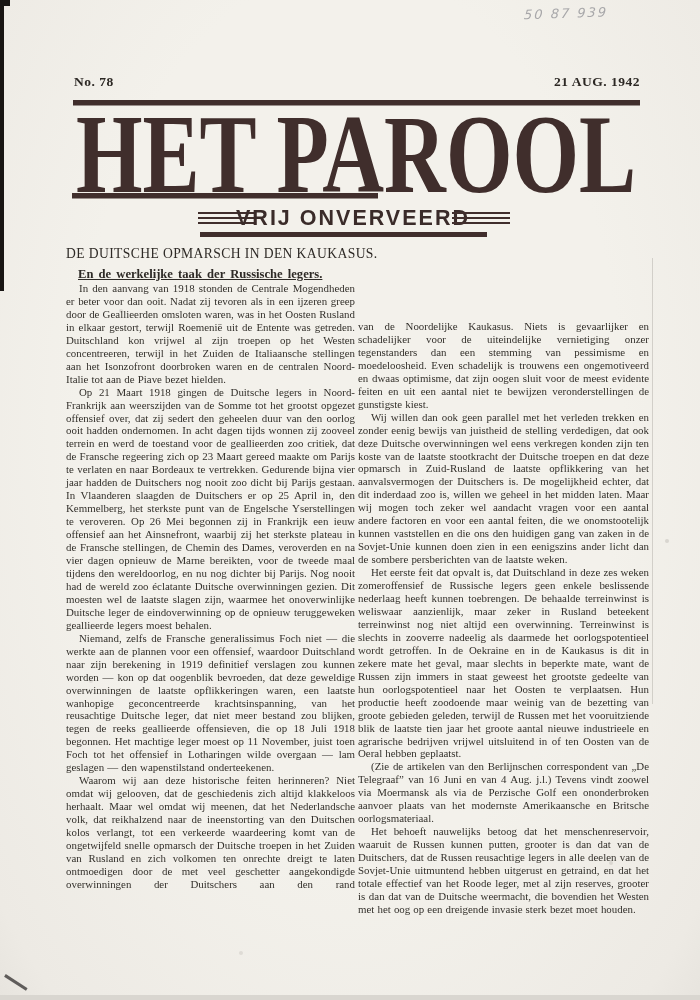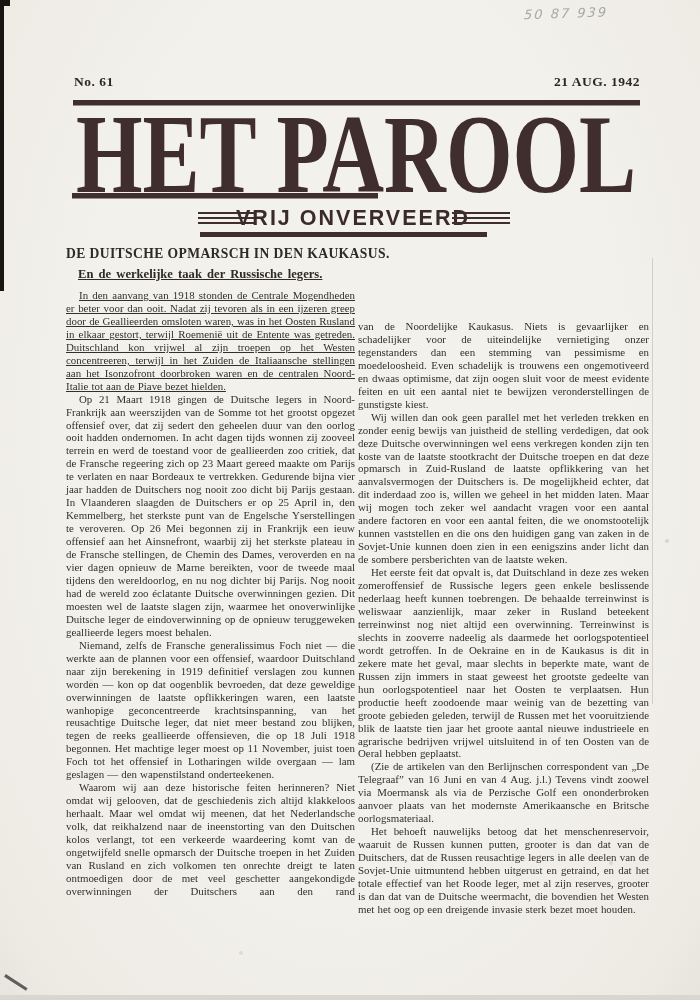--- a/index.html
+++ b/index.html
@@ -38,51 +38,51 @@
   }
   .masthead .tagline{
     font-family:"Liberation Sans",sans-serif;font-weight:bold;font-size:21.5px;
     letter-spacing:2px;fill:#3a2b29;text-anchor:middle;
   }
   
   .col{position:absolute;text-align:justify;}
   .col-left{left:66px;top:246px;width:289px;}
   .col-right{left:358px;top:288px;width:291px;}
   .col h1{
-    margin:0;font-size:13.6px;font-weight:bold;letter-spacing:.4px;
+    margin:0;font-size:13.6px;font-weight:normal;letter-spacing:.4px;
     color:#2e2a26;white-space:nowrap;text-align:left;
   }
   .col h2{
     margin:5px 0 0 12px;font-size:12.6px;font-weight:bold;word-spacing:2px;
     color:#2e2a26;text-align:left;text-decoration:underline;
   }
   .col p{
     margin:0;font-size:10.9px;line-height:12.95px;word-spacing:.4px;
     text-indent:13px;color:#33302b;
   }
-  .col-left p:first-of-type{margin-top:7px;text-decoration:underline;}
+  .col-left p:first-of-type{}
   .col p.continues{text-align-last:justify;}
   .col p.no-indent{text-indent:0;margin-top:32px;}
 </style>
 </head>
 <body>
 
 <div class="page">
 
   <div class="edge-left"></div>
   <div class="corner-blob"></div>
   <div class="corner-diagonal"></div>
   <div class="bottom-strip"></div>
   <div class="right-line"></div>
   <div class="speckles"></div>
 
   <div class="handwriting">50 87 939</div>
 
   <div class="issue-row">
-    <span>No. 61</span>
+    <span>No. 78</span>
     <span>21 AUG. 1942</span>
   </div>
 
   <svg class="masthead" viewBox="0 0 578 150">
     <rect class="rule" x="3" y="7" width="567" height="5.5"></rect>
     <text class="title" x="286" y="96" textLength="560" lengthAdjust="spacingAndGlyphs" transform="scale(1,1.03)">HET PAROOL</text>
     <rect class="rule" x="2" y="100" width="306" height="5.5"></rect>
     <g>
       <rect class="rule" x="128" y="119" width="58" height="2"></rect>
       <rect class="rule" x="128" y="124" width="58" height="2"></rect>

